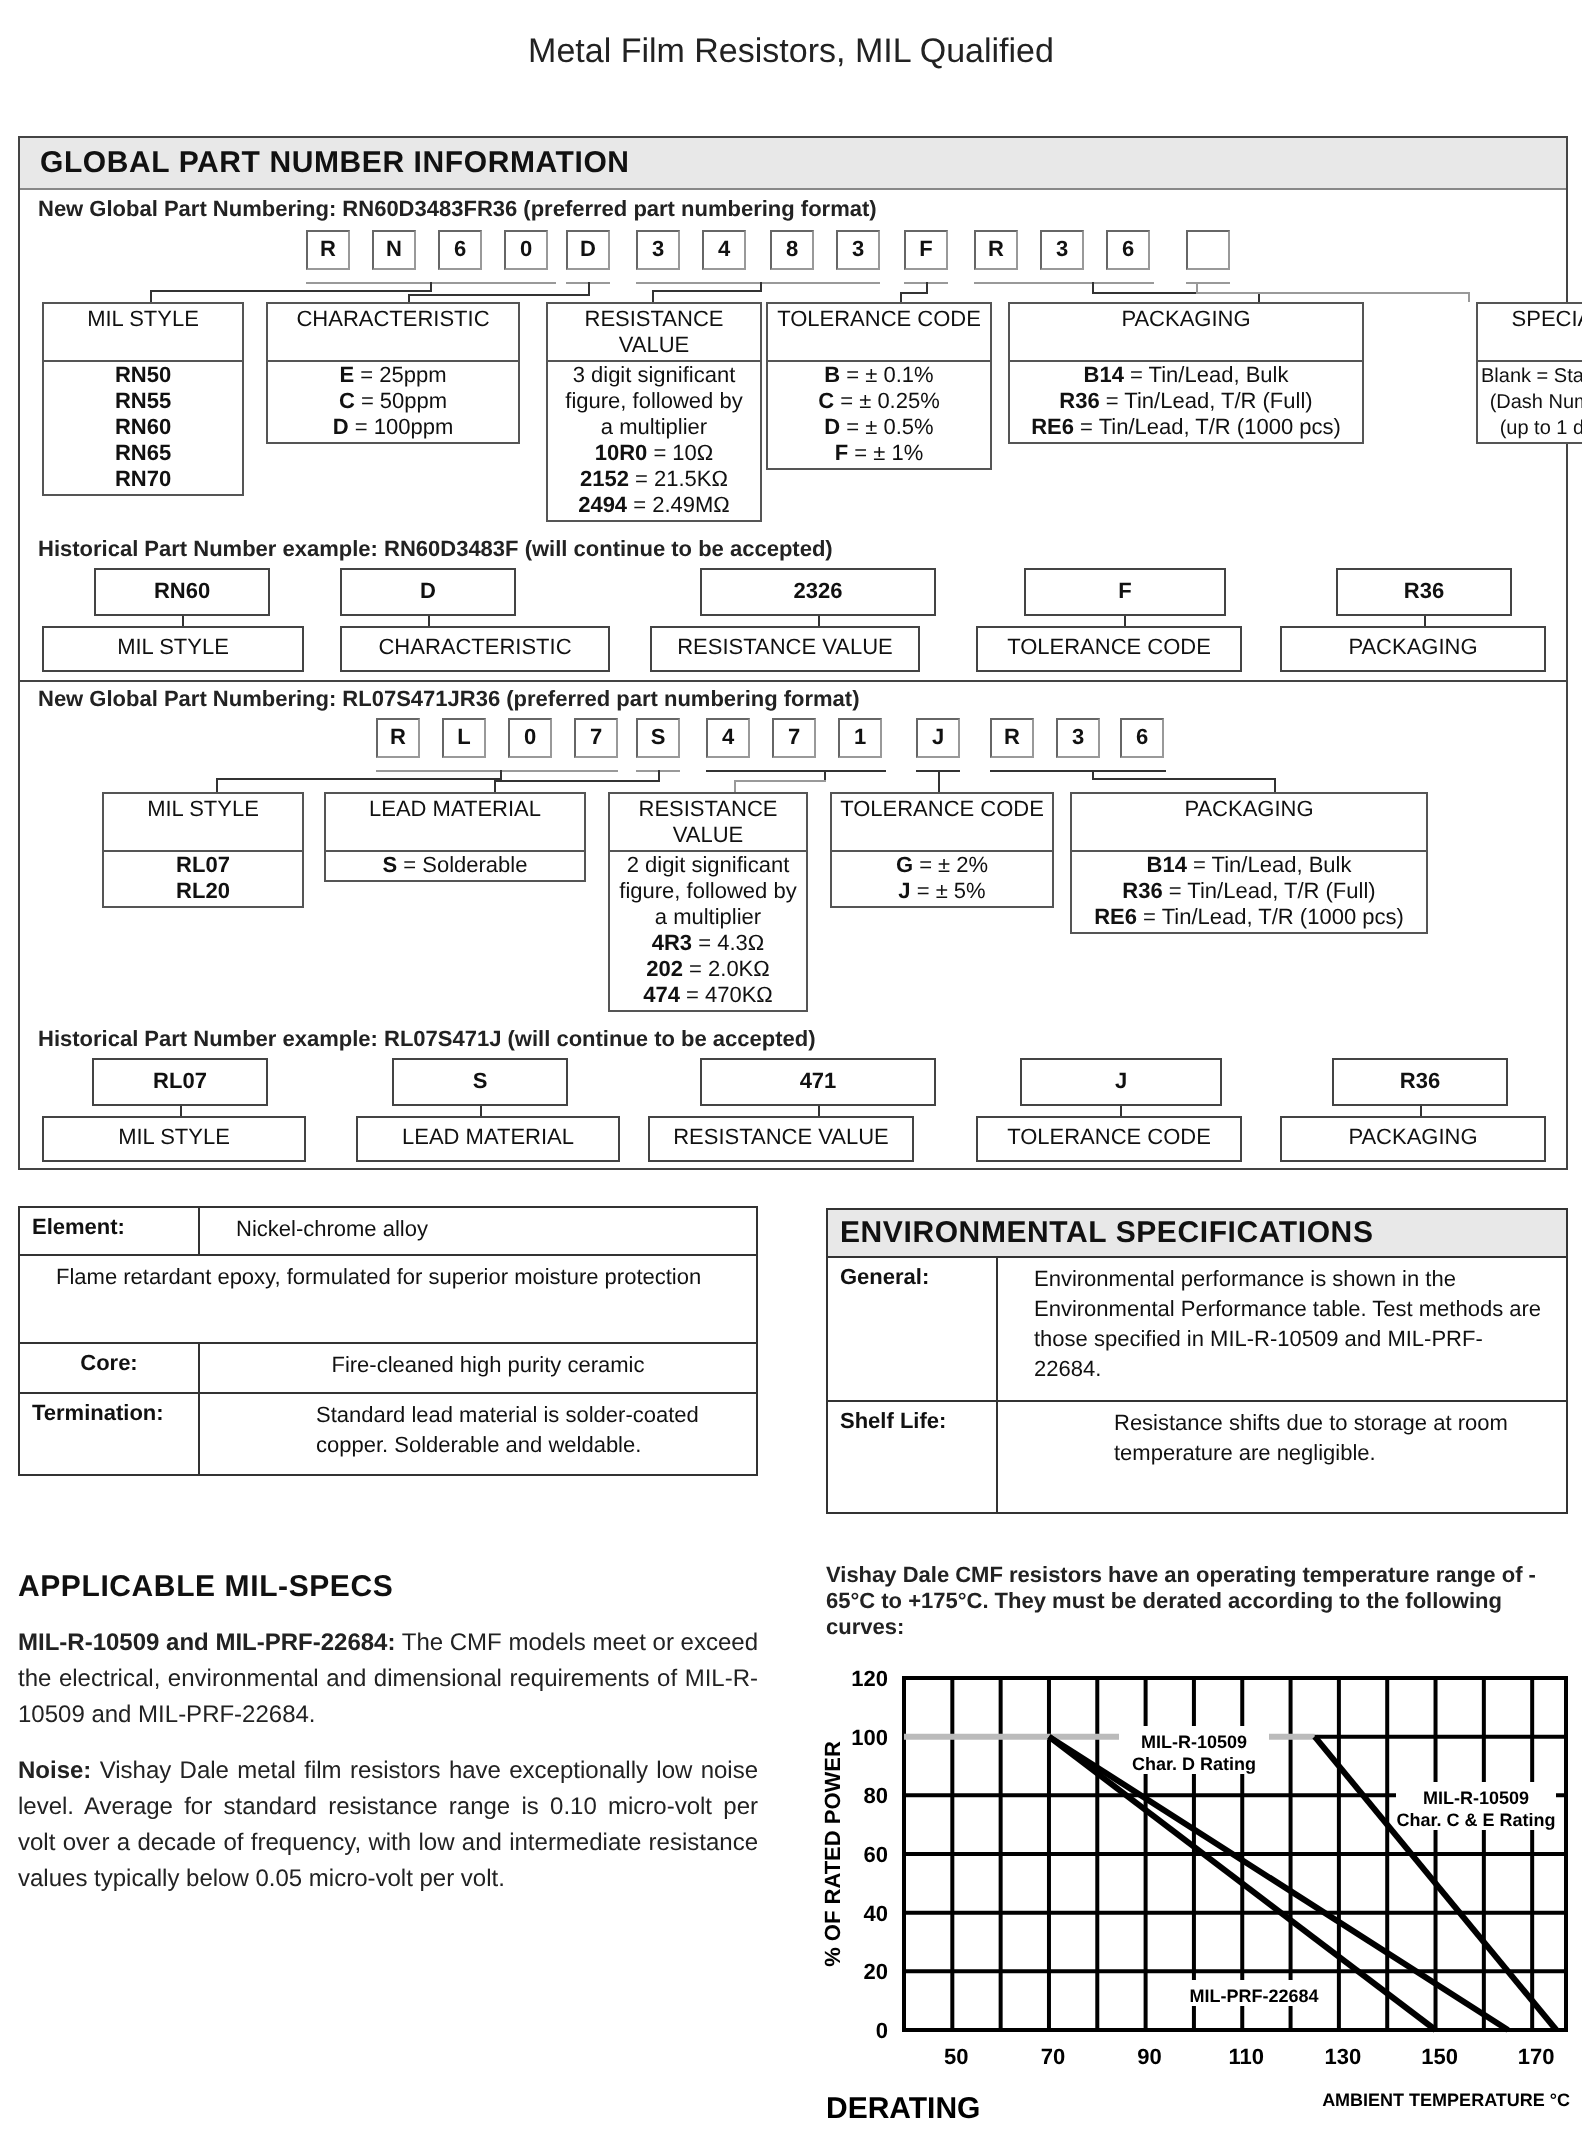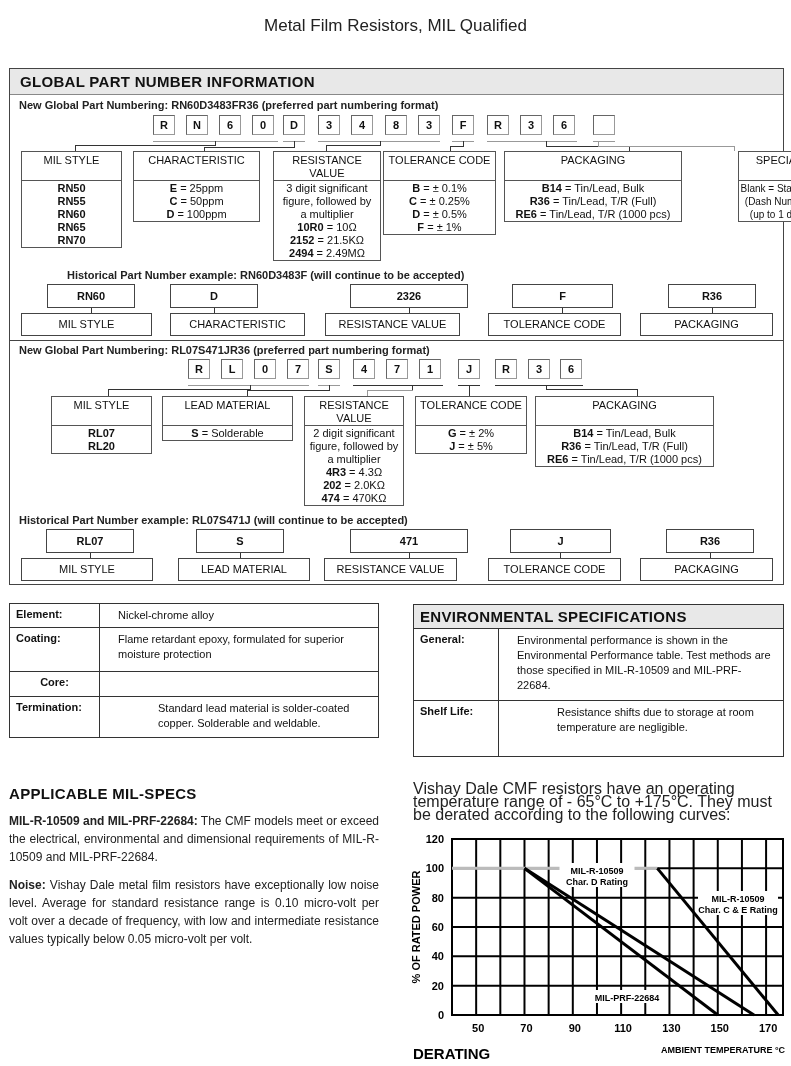--- a/index.html
+++ b/index.html
@@ -19,21 +19,21 @@
   .conn { background: #333; }
   .conn-g { background: #999; }
   .spec { border: 1px solid #333; }
   .spec-head { background: #e8e8e8; border-bottom: 1px solid #333; font-weight: bold; font-size: 15px; padding: 3px 0 0 6px; height: 24px; letter-spacing: 0.3px; }
   .spec-row { display: flex; border-bottom: 1px solid #333; font-size: 11px; }
   .spec-row:last-child { border-bottom: none; gap: 40px; }
   .spec-k { font-weight: bold; padding: 4px 6px; border-right: 1px solid #333; }
   .spec-v { padding: 4px 8px 4px 18px; line-height: 15px; }
   .mil-title { left: 9px; top: 785px; font-weight: bold; font-size: 15px; letter-spacing: 0.3px; }
   .mil-para { left: 9px; width: 370px; font-size: 12px; line-height: 18px; text-align: justify; color: #222; }
-  .derating-intro { left: 413px; top: 782px; width: 370px; font-size: 16px; line-height: 13px; color: #222; }
+  .derating-intro { left: 413px; top: 782px; width: 370px; font-size: 11px; line-height: 13px; color: #222; font-weight: bold; }
 </style>
 </head>
 <body>
 
 <div class="abs page-title">Metal Film Resistors, MIL Qualified</div>
 
 <div class="abs gpn">
   <div class="abs gpn-head">GLOBAL PART NUMBER INFORMATION</div>
 
   <div class="abs line-text" style="left:9px; top:30px;">New Global Part Numbering: RN60D3483FR36 (preferred part numbering format)</div>
@@ -129,21 +129,21 @@
       <div class="abs cat" style="left:682px; top:82px; width:82px;margin-left:46px;">
         <div class="hd" style="height: 29px;">SPECIAL</div>
         <div class="bd">
           <div style="font-size: 10px;">Blank = Standard</div>
           <div style="font-size: 10px;">(Dash Number)</div>
           <div style="font-size: 10px;">(up to 1 digit)</div>
         </div>
       </div>
     </div>
 
-  <div class="abs line-text" style="left:9px; top:200px;margin-left:48px;">Historical Part Number example: RN60D3483F (will continue to be accepted)</div>
+  <div class="abs line-text" style="left:9px; top:200px;">Historical Part Number example: RN60D3483F (will continue to be accepted)</div>
   <div id="rn-hist">
       <div class="abs hbox" style="left:37px; top:215px; width:88px; height:24px; line-height:22px;">RN60</div>
       <div class="abs conn" style="left:81px; top:239px; width:1px; height:5px;"></div>
       <div class="abs lbox" style="left:11px; top:244px; width:131px; height:23px; line-height:21px;">MIL STYLE</div>
       <div class="abs hbox" style="left:160px; top:215px; width:88px; height:24px; line-height:22px;">D</div>
       <div class="abs conn" style="left:204px; top:239px; width:1px; height:5px;"></div>
       <div class="abs lbox" style="left:160px; top:244px; width:135px; height:23px; line-height:21px;">CHARACTERISTIC</div>
       <div class="abs hbox" style="left:340px; top:215px; width:118px; height:24px; line-height:22px;">2326</div>
       <div class="abs conn" style="left:399px; top:239px; width:1px; height:5px;"></div>
       <div class="abs lbox" style="left:315px; top:244px; width:135px; height:23px; line-height:21px;">RESISTANCE VALUE</div>
@@ -254,25 +254,25 @@
     </div>
 </div>
 
 <div class="abs spec" style="left:9px; top:603px; width:370px;">
   <div id="mat-rows">
       <div class="spec-row" style="height: 24px;">
         <div class="spec-k" style="width: 90px;">Element:</div>
         <div class="spec-v" style="flex: 1 1 0%;">Nickel-chrome alloy</div>
       </div>
       <div class="spec-row" style="height: 44px;">
-        <div class="spec-k" style="width: 90px;">Coating:</div>
         <div class="spec-v" style="flex: 1 1 0%;">Flame retardant epoxy, formulated for superior moisture protection</div>
       </div>
       <div class="spec-row" style="height: 25px; text-align: center;">
         <div class="spec-k" style="width: 90px;">Core:</div>
+        <div class="spec-v" style="flex: 1 1 0%;">Fire-cleaned high purity ceramic</div>
       </div>
       <div class="spec-row" style="height: 40px;">
         <div class="spec-k" style="width: 90px;">Termination:</div>
         <div class="spec-v" style="flex: 1 1 0%;">Standard lead material is solder-coated copper.  Solderable and weldable.</div>
       </div>
     </div>
 </div>
 
 <div class="abs spec" style="left:413px; top:604px; width:371px;">
   <div class="spec-head">ENVIRONMENTAL SPECIFICATIONS</div>

